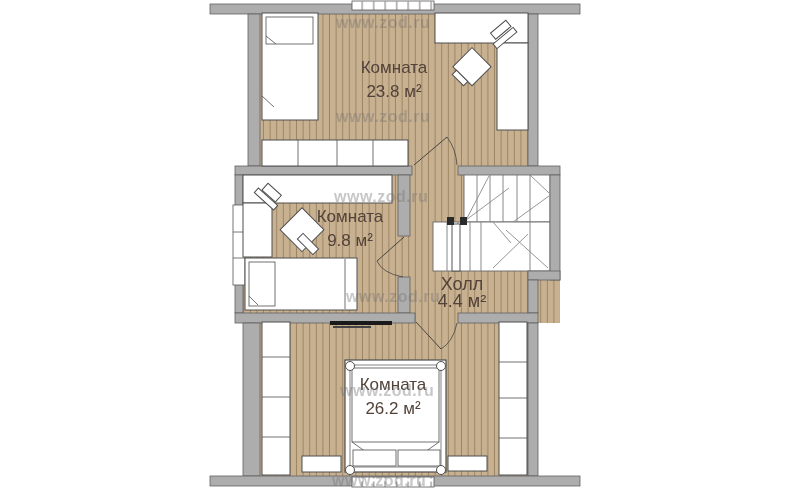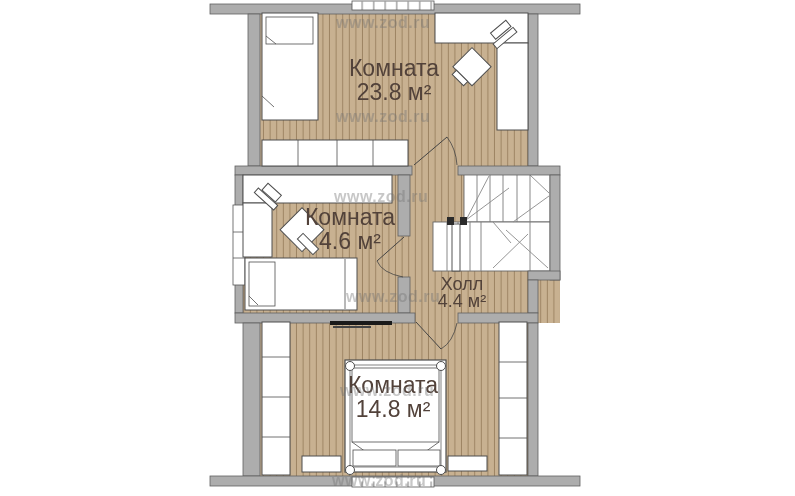--- a/index.html
+++ b/index.html
@@ -8,21 +8,21 @@
     --label:#52423a; --outline:#4e4e4e; --wm:rgba(115,115,115,.40);
   }
   html,body{margin:0;padding:0;background:#fff;}
   .stage{
     position:relative;width:795px;height:496px;background:#fff;overflow:hidden;
     font-family:"Liberation Sans", sans-serif;
   }
   .plan-svg{position:absolute;left:0;top:0;}
   .lbl{position:absolute;text-align:center;color:var(--label);}
   .lbl .line{display:block;}
-  .lbl-room{font-size:23px;line-height:24px;}
+  .lbl-room{font-size:17px;line-height:24px;}
   .lbl-hall{font-size:18px;line-height:17px;}
   .wm{
     position:absolute;font-size:16px;font-weight:bold;letter-spacing:.5px;
     color:var(--wm);white-space:nowrap;pointer-events:none;
   }
 </style>
 </head>
 <body>
 
 <div class="stage">
@@ -165,31 +165,31 @@
     </g>
   </svg>
 
   <div class="lbl lbl-room" style="left:330px;top:56px;width:128px;">
     <span class="line">Комната</span>
     <span class="line">23.8 м²</span>
   </div>
 
   <div class="lbl lbl-room" style="left:294px;top:205px;width:112px;">
     <span class="line">Комната</span>
-    <span class="line">4.6 м²</span>
+    <span class="line">9.8 м²</span>
   </div>
 
   <div class="lbl lbl-hall" style="left:422px;top:276px;width:80px;">
     <span class="line">Холл</span>
     <span class="line">4.4 м²</span>
   </div>
 
   <div class="lbl lbl-room" style="left:329px;top:373px;width:128px;">
     <span class="line">Комната</span>
-    <span class="line">14.8 м²</span>
+    <span class="line">26.2 м²</span>
   </div>
 
   <span class="wm" style="left:336px;top:14px;">www.zod.ru</span>
   <span class="wm" style="left:336px;top:108px;">www.zod.ru</span>
   <span class="wm" style="left:334px;top:188px;">www.zod.ru</span>
   <span class="wm" style="left:346px;top:288px;">www.zod.ru</span>
   <span class="wm" style="left:340px;top:382px;">www.zod.ru</span>
   <span class="wm" style="left:332px;top:472px;">www.zod.ru</span>
 
 </div>

